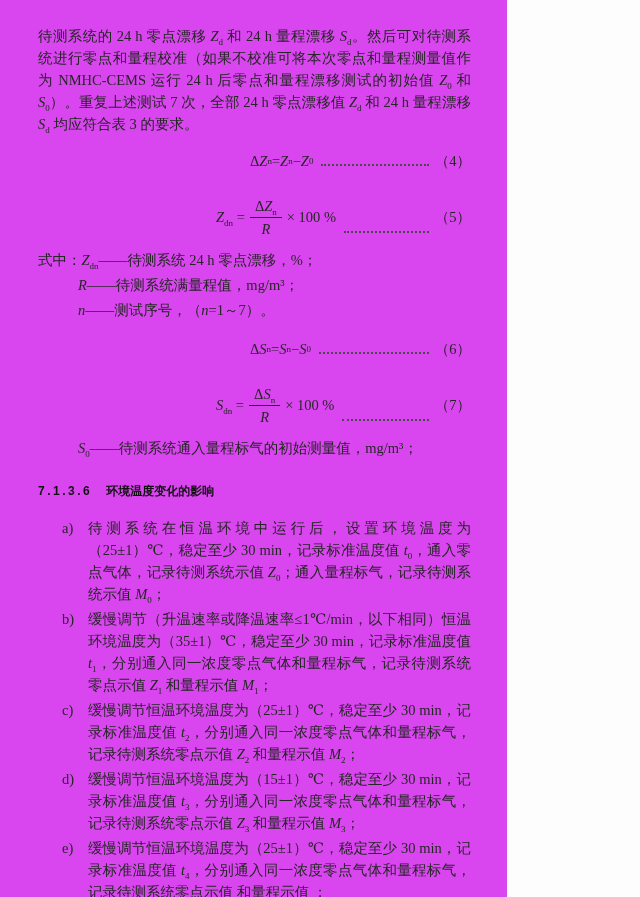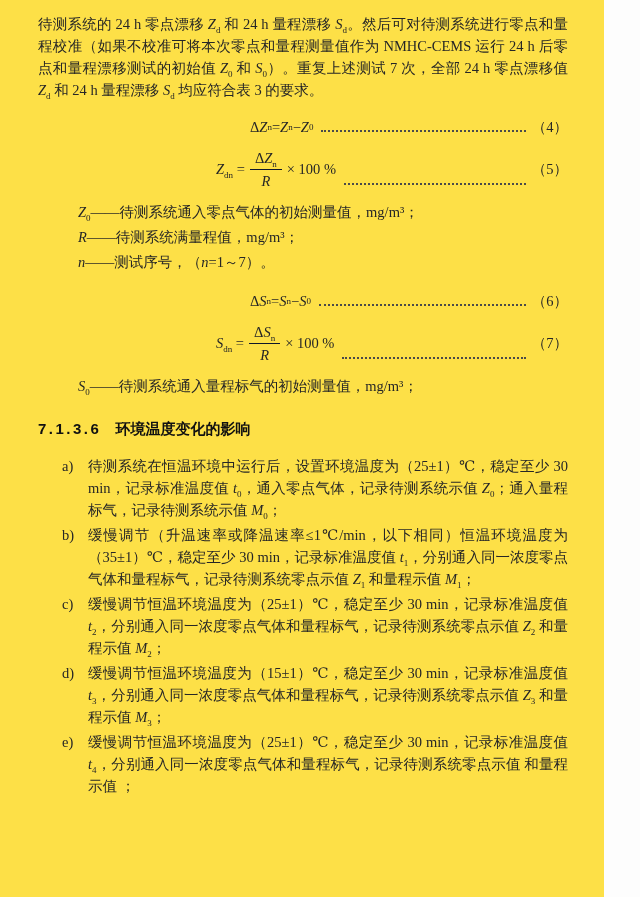--- a/index.html
+++ b/index.html
@@ -6,41 +6,41 @@
   body {
     width:640px; height:897px;
     background:#fdfdfd;
     color:#262626;
     font-family:"Liberation Serif","DejaVu Serif",serif;
     font-size:14.5px;
     overflow:hidden;
   }
   .page {
     box-sizing:border-box;
-    width:604px; height:897px;
-    padding:13px 36px 0 38px;
-    background:#fde047;
+    width:507px; height:897px;
+    padding:25px 36px 0 38px;
+    background:#d946ef;
   }
   p.body-par {
     margin:0;
     line-height:22px;
     text-align:justify;
   }
   i { font-style:italic; }
   sub { font-size:0.62em; line-height:0; }
 
   
   .formula-row {
     display:flex;
     align-items:center;
     line-height:22px;
     margin:0;
   }
   .formula-row.simple { margin-top:14px; height:24px; }
-  .formula-row.fracrow { margin-top:7px; height:46px; }
+  .formula-row.fracrow { margin-top:21px; height:46px; }
   .f-eq { white-space:nowrap; display:inline-flex; align-items:center; }
   .pl-a { padding-left:212px; }
   .pl-b { padding-left:178px; }
   .frac {
     display:inline-flex;
     flex-direction:column;
     align-items:center;
     margin:0 5px;
     line-height:20px;
   }
@@ -58,21 +58,21 @@
   
   .where { margin-top:8px; }
   .def-line { padding-left:40px; line-height:25px; text-align:left; }
   .def-line.first { padding-left:0; }
   .def-prefix { display:inline-block; min-width:40px; }
 
   
   .sec-heading {
     font-family:"Liberation Sans","DejaVu Sans",sans-serif;
     font-weight:bold;
-    font-size:15px;
+    font-size:12px;
     color:#111;
     margin:20px 0 16px 0;
     line-height:20px;
   }
   .sec-heading .sec-num { letter-spacing:2.5px; margin-right:14px; }
 
   
   .list { margin-left:24px; }
   .list-item {
     display:flex;
@@ -109,21 +109,23 @@
         <span class="num">Δ<i>Z</i><sub>n</sub></span>
         <span class="den"><i>R</i></span>
       </span>
       <span>× 100 %</span>
     </span>
     <span class="leader"></span>
     <span class="f-num">（5）</span>
   </div>
 
   <div class="where">
-    <div class="def-line"><i>Z</i><sub>0</sub>——待测系统通入零点气体的初始测量值，mg/m³；</div>
+    <div class="def-line first">
+      <span class="def-prefix">式中：</span><span><i>Z</i><sub>dn</sub>——待测系统 24 h 零点漂移，%；</span>
+    </div>
     <div class="def-line"><i>R</i>——待测系统满量程值，mg/m³；</div>
     <div class="def-line"><i>n</i>——测试序号，（<i>n</i>=1～7）。</div>
   </div>
 
   <div class="formula-row simple">
     <span class="f-eq pl-a">Δ<i>S</i><sub>n</sub> = <i>S</i><sub>n</sub> − <i>S</i><sub>0</sub></span>
     <span class="leader"></span>
     <span class="f-num">（6）</span>
   </div>
 

